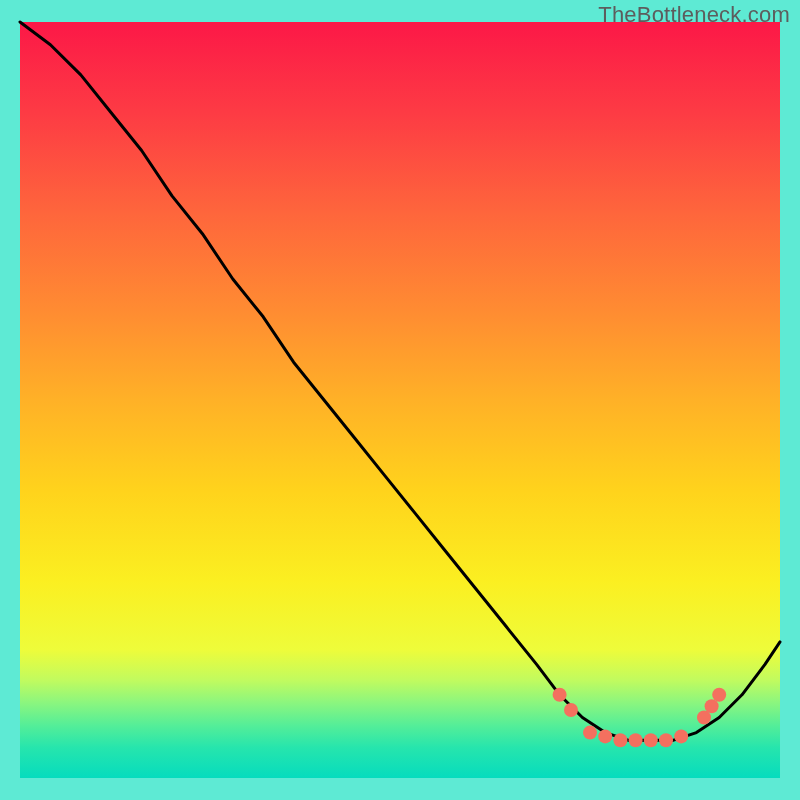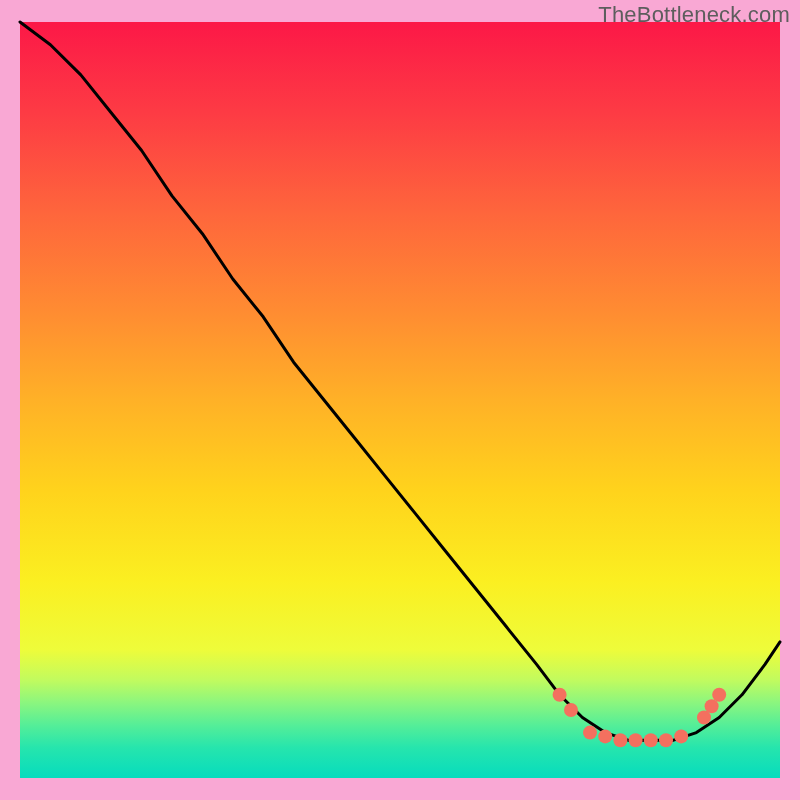--- a/index.html
+++ b/index.html
@@ -10,21 +10,21 @@
     background: #000;
     overflow: hidden;
     font-family: Arial, Helvetica, sans-serif;
   }
   .frame {
     position: absolute;
     left: 0;
     top: 0;
     width: 800px;
     height: 800px;
-    background: #f9a8d4;
+    background: #5eead4;
   }
   .plot {
     position: absolute;
     left: 20px;
     top: 22px;
     width: 760px;
     height: 756px;
     
     background: linear-gradient(to bottom,
       #fc1847 0%,

